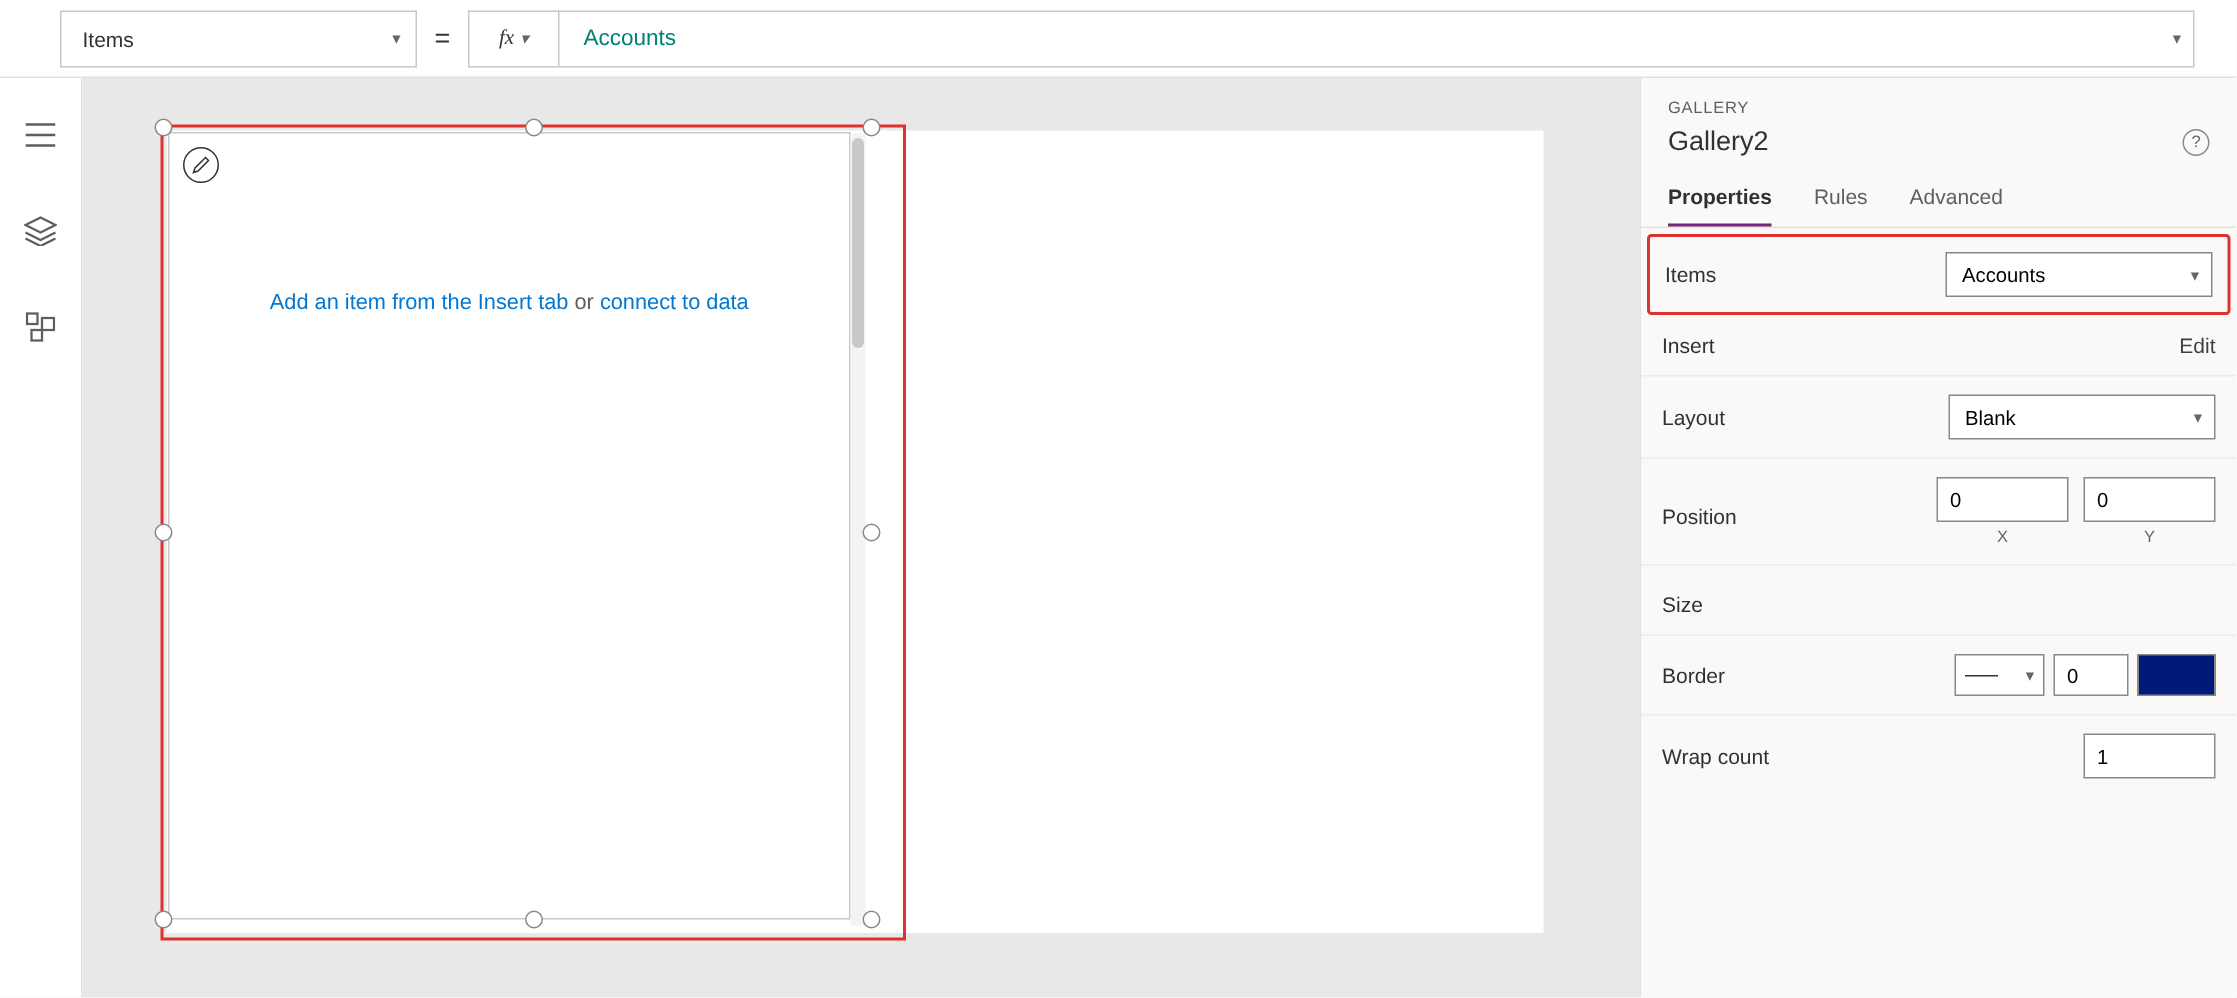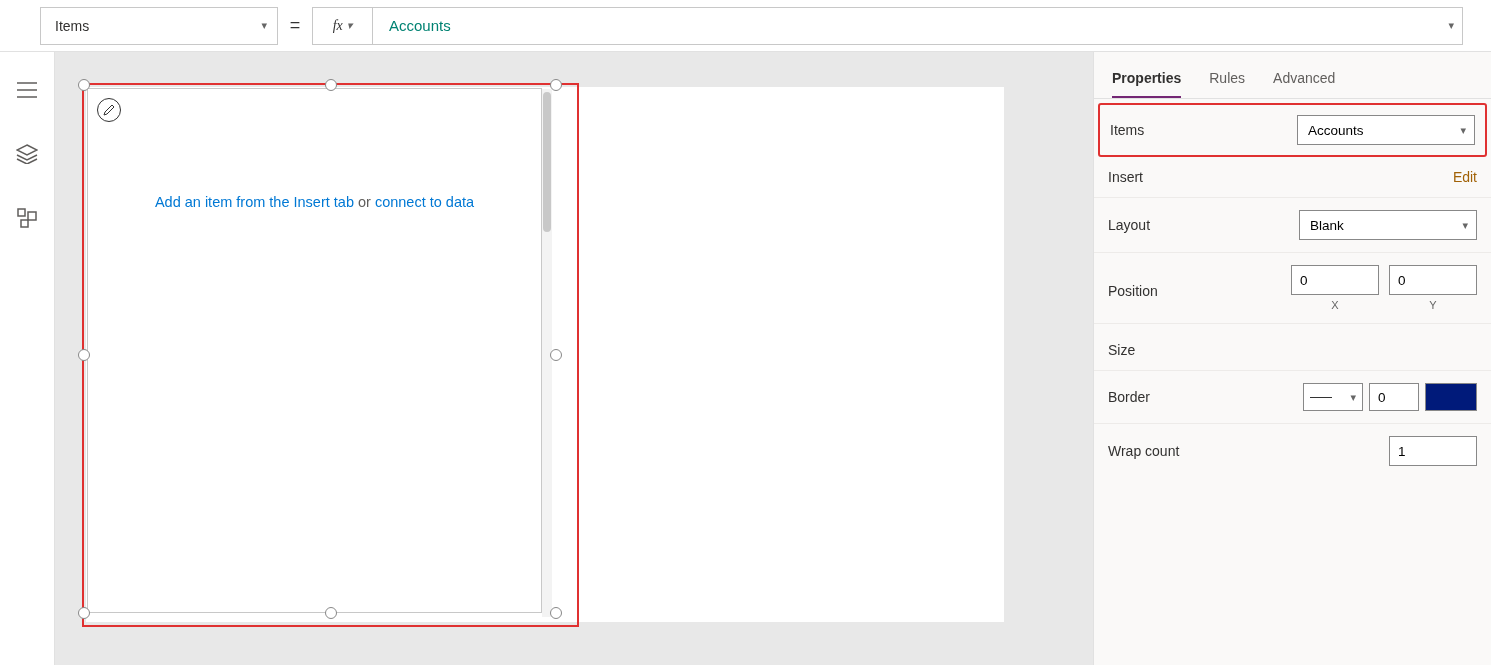--- a/index.html
+++ b/index.html
@@ -17,21 +17,21 @@
 
 
 .main { display:flex; height: calc(665px - 52px); }
 
 
 .rail { width:55px; border-right:1px solid #e1e1e1; display:flex; flex-direction:column; align-items:center; padding-top:26px; gap:40px; }
 .rail-icon { width:24px; height:24px; color:#605e5c; cursor:pointer; display:flex; align-items:center; justify-content:center; }
 
 
 .canvas-wrap { flex:1; background:#e8e8e8; position:relative; }
-.canvas { position:absolute; left:31px; top:35px; width:918px; height:535px; background:#fff; }
+.canvas { position:absolute; left:56px; top:35px; width:918px; height:535px; background:#fff; }
 .gallery-select { position:absolute; left:-4px; top:-4px; width:497px; height:544px; border:2px solid #e03131; }
 .gallery-inner { position:absolute; left:3px; top:3px; width:455px; height:525px; border:1px solid #c8c8c8; }
 .gallery-scroll { position:absolute; right:0px; top:3px; width:8px; height:140px; background:#c8c8c8; border-radius:4px; }
 .gallery-scrolltrack { position:absolute; right:0px; top:0px; width:10px; height:528px; background:#f3f3f3; }
 .edit-pencil { position:absolute; left:9px; top:9px; width:24px; height:24px; border:1.5px solid #333; border-radius:50%; display:flex; align-items:center; justify-content:center; cursor:pointer; background:#fff; }
 .placeholder-text { position:absolute; top:105px; width:100%; text-align:center; font-size:14.5px; }
 .placeholder-text .link { color:#0078d4; cursor:pointer; }
 .placeholder-text .or { color:#605e5c; }
 
 
@@ -46,21 +46,21 @@
 .help-icon { width:18px; height:18px; border:1.2px solid #888; border-radius:50%; display:flex; align-items:center; justify-content:center; font-size:11px; color:#666; cursor:pointer; }
 
 .tabs { display:flex; gap:28px; padding:18px 18px 0 18px; border-bottom:1px solid #e1e1e1; }
 .tab { font-size:14px; color:#605e5c; padding-bottom:10px; cursor:pointer; }
 .tab.active { color:#323130; font-weight:600; border-bottom:2px solid #742774; }
 
 .prop-row { display:flex; align-items:center; justify-content:space-between; padding:12px 14px; border-bottom:1px solid #edebe9; }
 .prop-row.highlight { border:2px solid #e03131; border-radius:3px; margin:4px 4px 0 4px; padding:10px 10px; }
 .prop-label { font-size:14px; color:#323130; }
 .dropdown { height:30px; border:1px solid #888; background:#fff; display:flex; align-items:center; justify-content:space-between; padding:0 8px 0 10px; font-size:13.5px; cursor:pointer; min-width:178px; }
-.editlink { color:#a16207; font-size:14px; cursor:pointer; }
+.editlink { color:#404040; font-size:14px; cursor:pointer; }
 
 .toggle { display:flex; align-items:center; gap:10px; }
 .toggle-pill { width:40px; height:18px; background:#742774; border-radius:10px; position:relative; cursor:pointer; }
 .toggle-knob { position:absolute; right:2px; top:2px; width:14px; height:14px; background:#fff; border-radius:50%; }
 
 .pair { display:flex; flex-direction:column; align-items:center; }
 .pair input { width:88px; height:30px; border:1px solid #888; padding:0 8px; font-size:13.5px; }
 .pair .sublabel { font-size:11px; color:#666; margin-top:4px; }
 .pair-wrap { display:flex; gap:10px; }
 
@@ -135,20 +135,27 @@
         <div class="handle" style="left:-6px; top:calc(50% - 6px);"></div>
         <div class="handle" style="right:15px; top:calc(50% - 6px);"></div>
         <div class="handle" style="left:-6px; bottom:6px;"></div>
         <div class="handle" style="left:calc(50% - 6px); bottom:6px;"></div>
         <div class="handle" style="right:15px; bottom:6px;"></div>
       </div>
     </div>
   </div>
 
   <div class="panel">
+    <div class="panel-hdr">
+      <div class="panel-type">GALLERY</div>
+      <div class="panel-name-row">
+        <div class="panel-name">Gallery2</div>
+        <div class="help-icon">?</div>
+      </div>
+    </div>
 
     <div class="tabs">
       <div class="tab active">Properties</div>
       <div class="tab">Rules</div>
       <div class="tab">Advanced</div>
     </div>
 
     <div class="prop-row highlight">
       <div class="prop-label">Items</div>
       <div class="dropdown">

